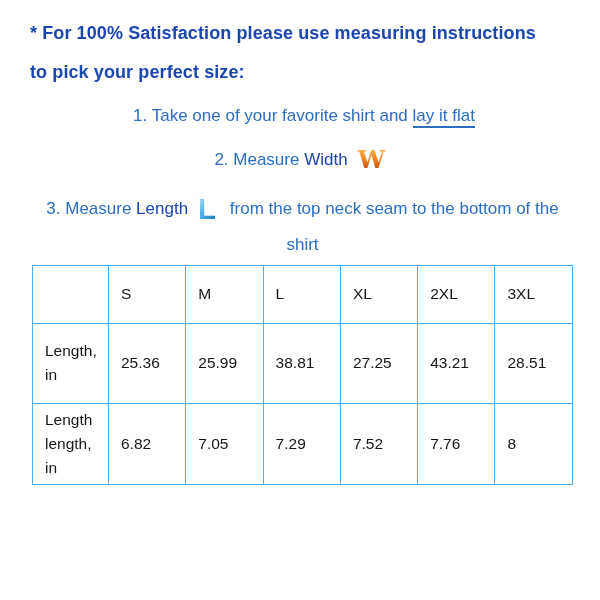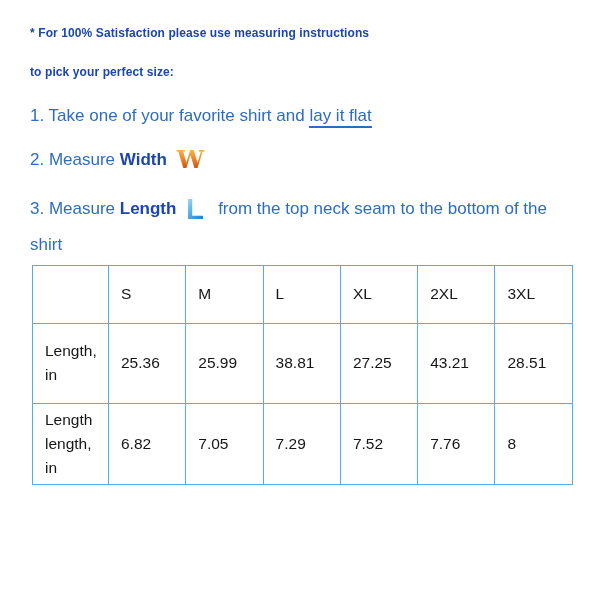--- a/index.html
+++ b/index.html
@@ -11,35 +11,36 @@
   .page {
     width: 600px;
     height: 600px;
     background: #ffffff;
     box-sizing: border-box;
     padding: 14px 22px 0 30px;
     overflow: hidden;
   }
   .heading {
     color: var(--heading-blue);
-    font-size: 12px;
+    font-size: 18px;
     font-weight: bold;
     line-height: 39px;
     letter-spacing: 0.1px;
   }
   .heading span { display: block; }
   .step {
     color: var(--body-blue);
     font-size: 17px;
+    text-align: center;
   }
   .step1 { margin-top: 12px; line-height: 24px; }
   .step2 { margin-top: 12px; line-height: 40px; white-space: nowrap; }
   .step3 { margin-top: 10px; line-height: 32px; width: 545px; }
   .term {
-    font-weight: bold;
+    font-weight: normal;
     color: var(--heading-blue);
     margin-top: 26px;
   }
   .underlined {
     border-bottom: 2px solid var(--body-blue);
     padding-bottom: 1px;
   }
   .letter-icon {
     display: inline-block;
     vertical-align: middle;

